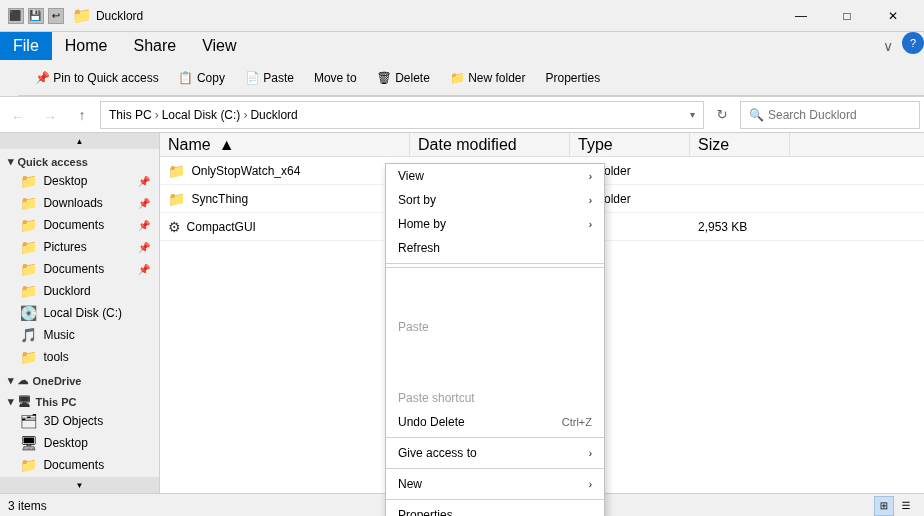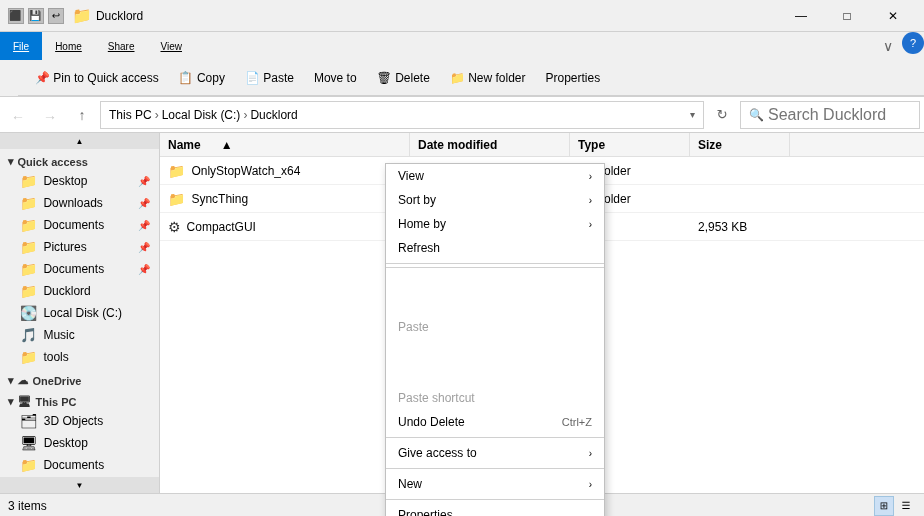--- a/index.html
+++ b/index.html
@@ -30,24 +30,23 @@
       background: #f0f0f0;
       border-bottom: 1px solid #d0d0d0;
     }
     .ribbon-tabs {
       display: flex;
       height: 28px;
     }
     .ribbon-tab {
       padding: 0 12px;
       display: flex; align-items: center;
-      font-size: 10px;
+      font-size: 16px;
       cursor: pointer;
       border: 1px solid transparent;
-      text-decoration: underline;
     }
     .ribbon-tab.active {
       background: #0078d7;
       color: white;
     }
 
     .ribbon-bar {
       height: 36px;
       background: #f0f0f0;
       display: flex;
@@ -107,21 +106,21 @@
       width: 180px;
       height: 28px;
       border: 1px solid #d0d0d0;
       display: flex;
       align-items: center;
       padding: 0 8px;
       gap: 4px;
       background: white;
     }
     .search-box input {
-      border: none; outline: none; font-size: 16px; width: 100%; color: #6d28d9;
+      border: none; outline: none; font-size: 12px; width: 100%; color: #6d28d9;
     }
 
     
     .main-area {
       display: flex;
       height: calc(516px - 32px - 64px - 36px - 24px);
     }
 
     
     .sidebar {
@@ -164,25 +163,24 @@
     .file-list-header {
       display: flex;
       height: 24px;
       border-bottom: 1px solid #e0e0e0;
       background: #f5f5f5;
     }
     .col-header {
       display: flex;
       align-items: center;
       padding: 0 8px;
-      font-size: 12px;
+      font-size: 16px;
       border-right: 1px solid #e0e0e0;
       cursor: pointer;
-      gap: 20px;
-      font-weight: bold;
+      gap: 8px;
     }
     .col-name { width: 250px; }
     .col-date { width: 160px; }
     .col-type { width: 120px; }
     .col-size { width: 100px; }
 
     .file-row {
       display: flex;
       height: 28px;
       align-items: center;

